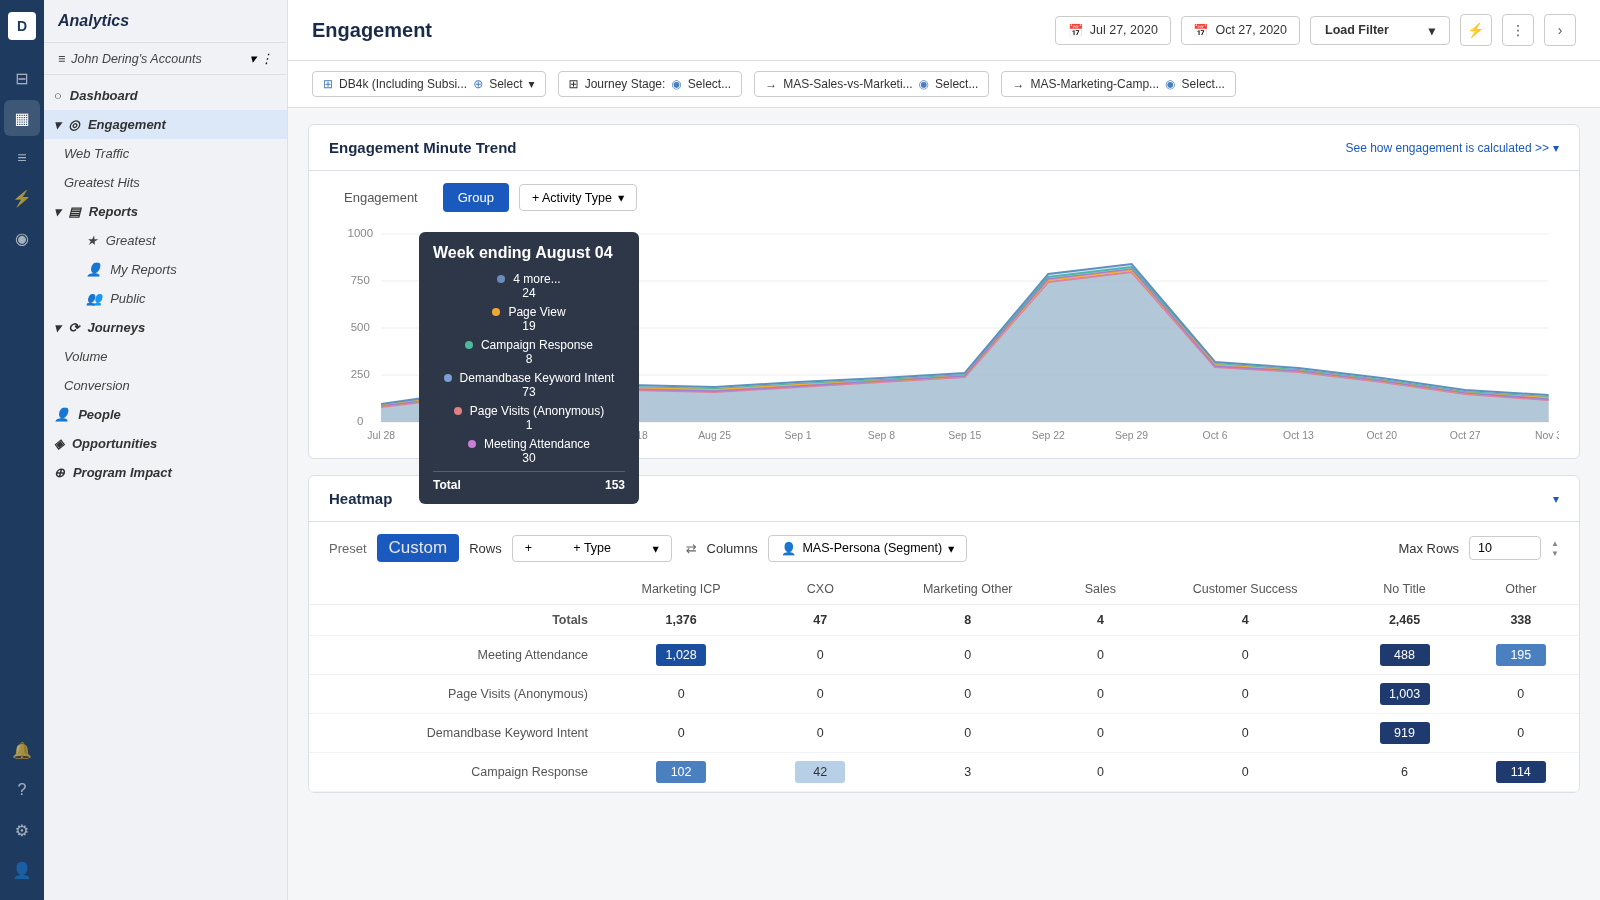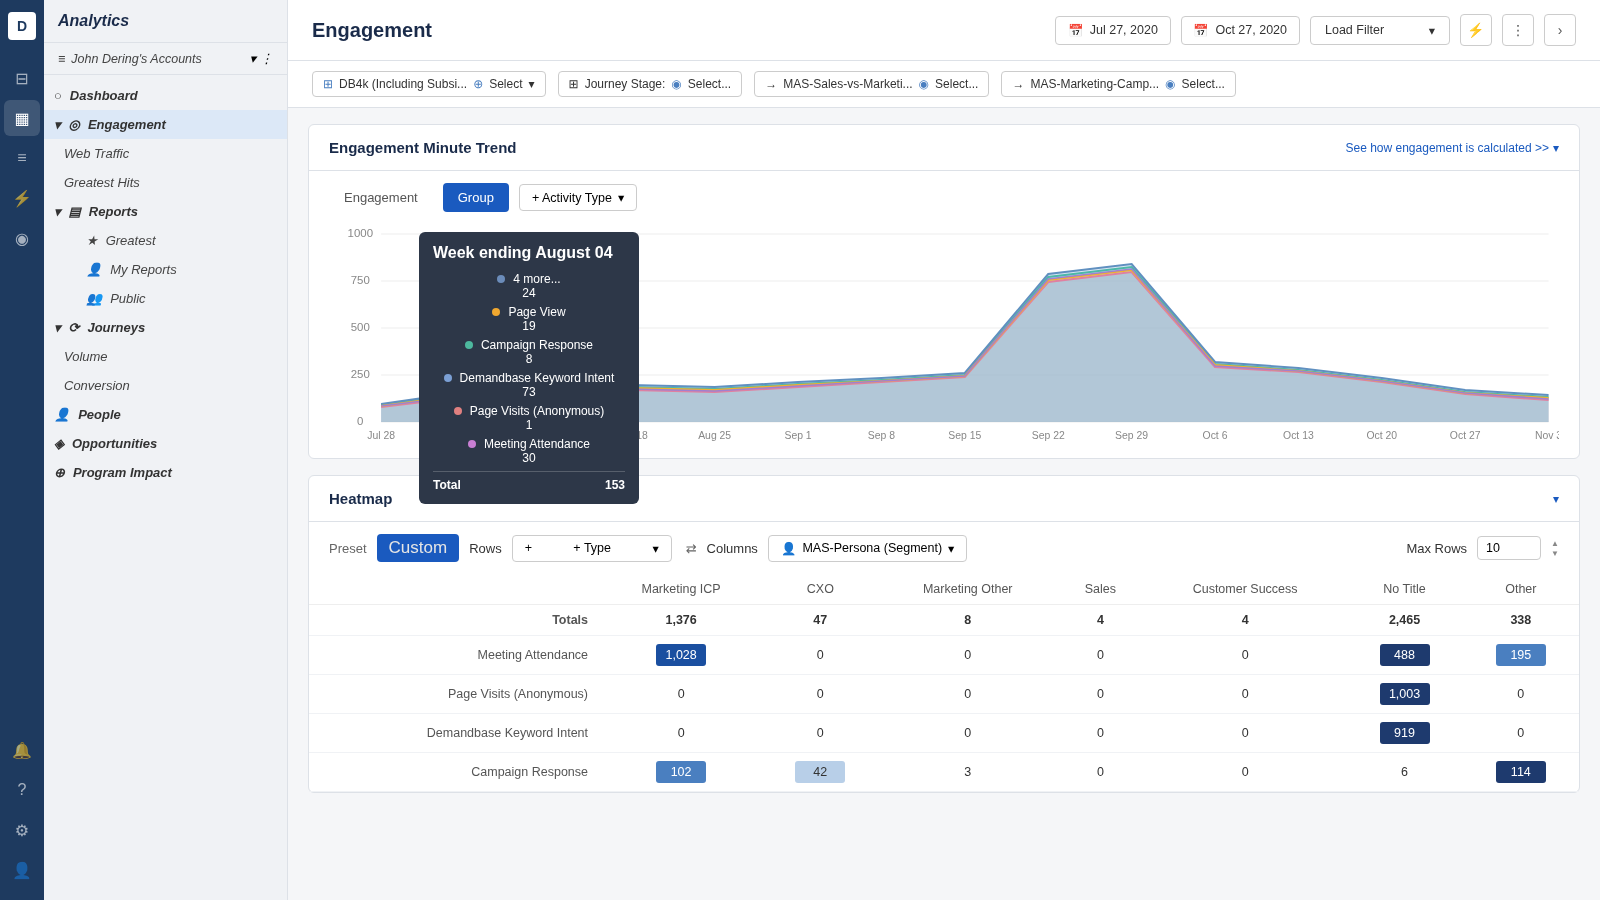--- a/index.html
+++ b/index.html
@@ -96,20 +96,21 @@
       display: flex; align-items: center; gap: 6px;
       padding: 6px 14px;
       border: 1px solid #ccc;
       border-radius: 4px;
       background: white;
       font-size: 12.5px;
       cursor: pointer;
       color: #333;
       min-width: 140px;
       justify-content: space-between;
+      font-weight: bold;
     }
     .icon-btn {
       width: 32px; height: 32px;
       border: 1px solid #ccc;
       border-radius: 4px;
       background: white;
       display: flex; align-items: center; justify-content: center;
       cursor: pointer;
       color: #555;
       font-size: 14px;
@@ -225,21 +226,21 @@
       border: 1px solid #ccc;
       border-radius: 4px;
       background: white;
       font-size: 12.5px;
       min-width: 180px;
       justify-content: space-between;
       cursor: pointer;
     }
     .max-rows-label { font-size: 13px; color: #333; margin-left: auto; }
     .max-rows-input {
-      width: 64px;
+      width: 72px;
       padding: 4px 8px;
       border: 1px solid #ccc;
       border-radius: 4px;
       font-size: 12.5px;
     }
 
     
     .heatmap-table { width: 100%; border-collapse: collapse; font-size: 12.5px; }
     .heatmap-table th { padding: 8px 12px; text-align: center; font-weight: 500; color: #555; border-bottom: 1px solid #eee; }
     .heatmap-table th:first-child { text-align: right; }

